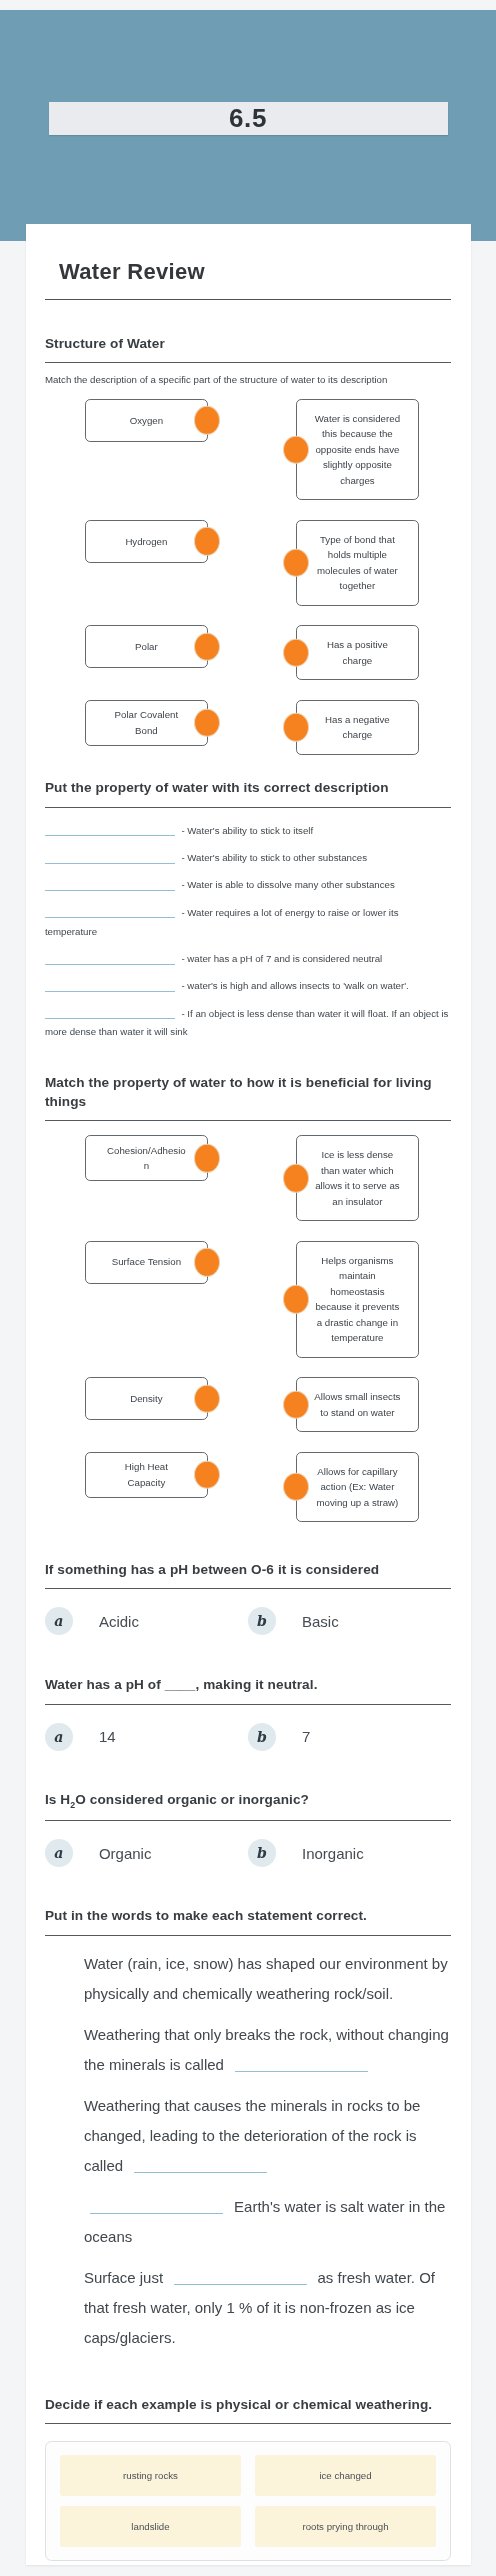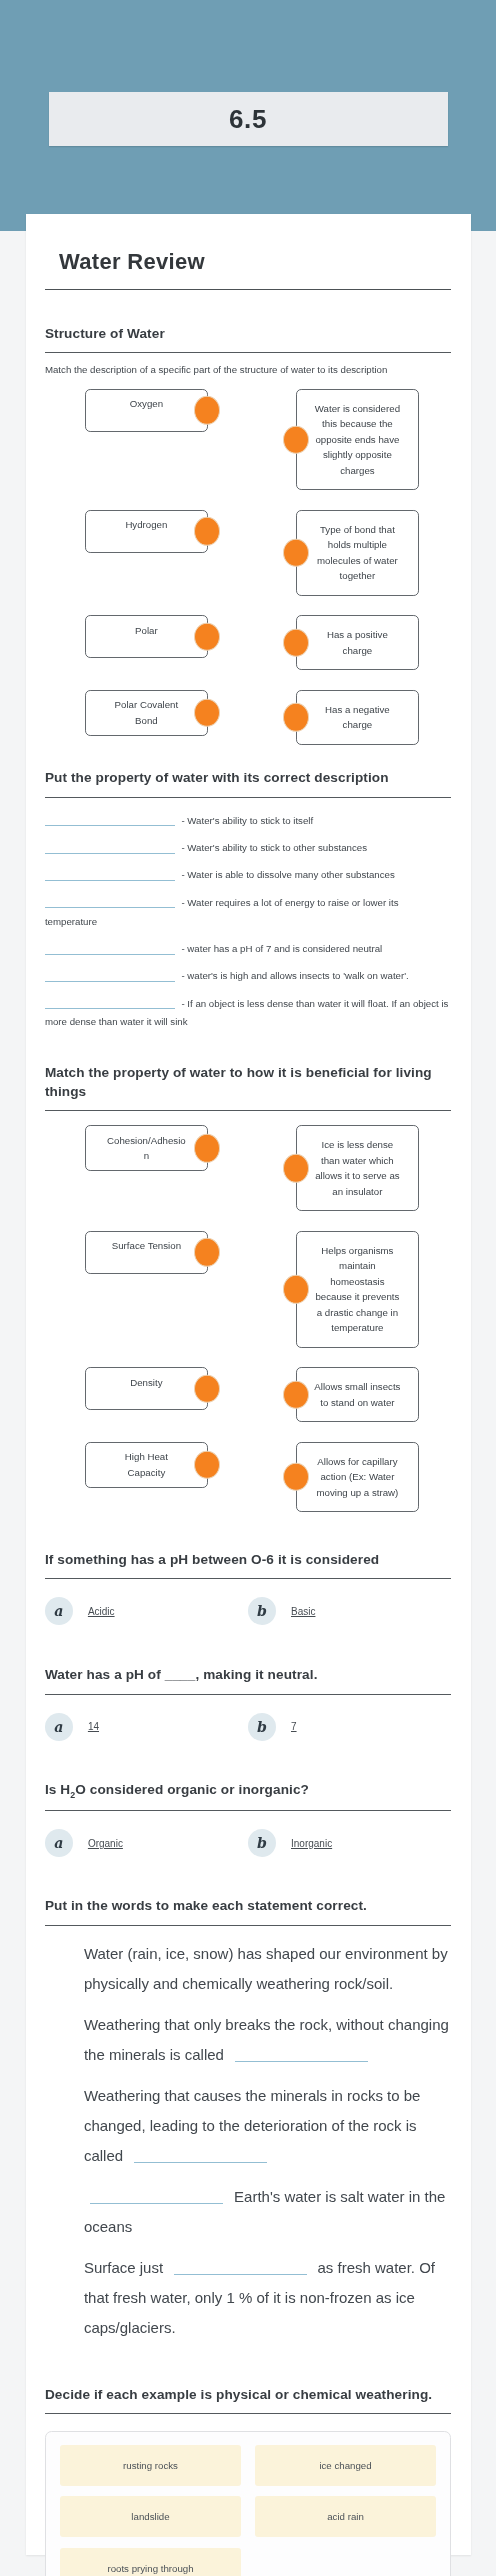--- a/index.html
+++ b/index.html
@@ -6,21 +6,21 @@
   html,body { width:496px; }
   body {
     height:2576px; overflow:hidden;
     background:#f4f5f6;
     font-family:"Liberation Sans", sans-serif;
     color:#3f454b;
   }
   
   .hero { height:231px; background:#6f9eb4; }
   .banner-box {
-    width:399px; height:54px; margin:0 auto; position:relative; top:92px;
+    width:399px; height:33px; margin:10px auto; position:relative; top:92px;
     background:#e9ebee; display:flex; align-items:center; justify-content:center;
     box-shadow:0 0.6px 1.3px rgba(0,0,0,.15);
   }
   .banner-box .code { font-size:26px; font-weight:bold; color:#2d3338; letter-spacing:0.6px; }
   
   .card {
     width:445px; margin:-17.4px auto 0; background:#ffffff;
     height:2341px; padding:24.6px 19.4px 19.4px; position:relative;
     box-shadow:0 0.6px 1.9px rgba(0,0,0,.08);
   }
@@ -28,21 +28,21 @@
   .title-rule { border:none; border-top:1px solid #4c5155; margin:14.2px 0 0 0; width:100%; }
   .section { margin-top:35px; }
   .sec-heading { font-size:13.6px; font-weight:bold; color:#383d42; line-height:1.35; letter-spacing:0.1px; }
   .sec-rule { border:none; border-top:1px solid #54595d; margin-top:9px; width:100%; }
   .instructions { font-size:9.7px; line-height:1.7; margin-top:9px; color:#41474d; }
   
   .match-area { margin-top:10.3px; }
   .match-row { display:flex; align-items:flex-start; margin:0 0 19.4px 40px; }
   .m-left, .m-right {
     position:relative; border:0.6px solid #63686d; border-radius:5.2px; background:#fff;
-    width:123px; min-height:43px; display:flex; align-items:flex-start; justify-content:center;
+    width:123px; min-height:43px; display:flex; align-items:center; justify-content:center;
     text-align:center; font-size:9.7px; color:#3e444a; line-height:1.6;
   }
   .m-left { padding:6.5px 19.4px; margin-right:88px; overflow-wrap:break-word; word-break:break-word; }
   .m-right { padding:11px 16px; }
   .dot {
     position:absolute; width:26px; height:28.4px; border-radius:50%;
     background:#f5821f; border:1.3px solid #ecd2b4; top:50%; transform:translateY(-50%);
   }
   .m-left .dot { right:-13.6px; }
   .m-right .dot { left:-13.6px; }
@@ -55,21 +55,21 @@
   }
   
   .options { display:flex; margin-top:18px; }
   .option { display:flex; align-items:center; width:208px; cursor:pointer; }
   .opt-badge {
     width:28px; height:28px; border-radius:50%; background:#dfe9ee; flex:0 0 28px;
     display:flex; align-items:center; justify-content:center;
     font-family:"DejaVu Serif", serif; font-style:italic; font-weight:bold;
     font-size:14.2px; color:#2f3b44;
   }
-  .opt-label { margin-left:15px; font-size:10px; color:#464c52;text-decoration:underline; }
+  .opt-label { margin-left:26px; font-size:15px; color:#464c52; }
   sub.f { font-size:.65em; }
   
   .statements { margin-top:13px; }
   .statement { font-size:15px; line-height:2.0; margin-bottom:11px; color:#41474d;margin-left:39px; }
   .statement .blank { width:133px; margin:0 6.5px; }
   
   .chips-panel {
     margin-top:17px; border:0.6px solid #dfe0e3; border-radius:6.5px; background:#fdfdfe;
     padding:13px 14.2px; display:grid; grid-template-columns:1fr 1fr; gap:10.3px 14.2px;
   }
@@ -318,21 +318,20 @@
   </div>
 
   <div class="section" style="margin-top:43px;">
     <h2 class="sec-heading" style="width:388px;">Decide if each example is physical or chemical weathering.</h2>
     <hr class="sec-rule">
 
     <div class="chips-panel">
       <div class="chip">rusting rocks</div>
       <div class="chip">ice changed</div>
       <div class="chip">landslide</div>
-      <div class="chip">acid rain</div>
       <div class="chip">roots prying through</div>
     </div>
 
     <div class="zones-panel">
       <div class="zone-wrap">
         <div class="ribbon rb-chem">
           <span class="flag fl"></span>
           <span class="flag fr"></span>
           <span class="fold fo-l"></span>
           <span class="fold fo-r"></span>

